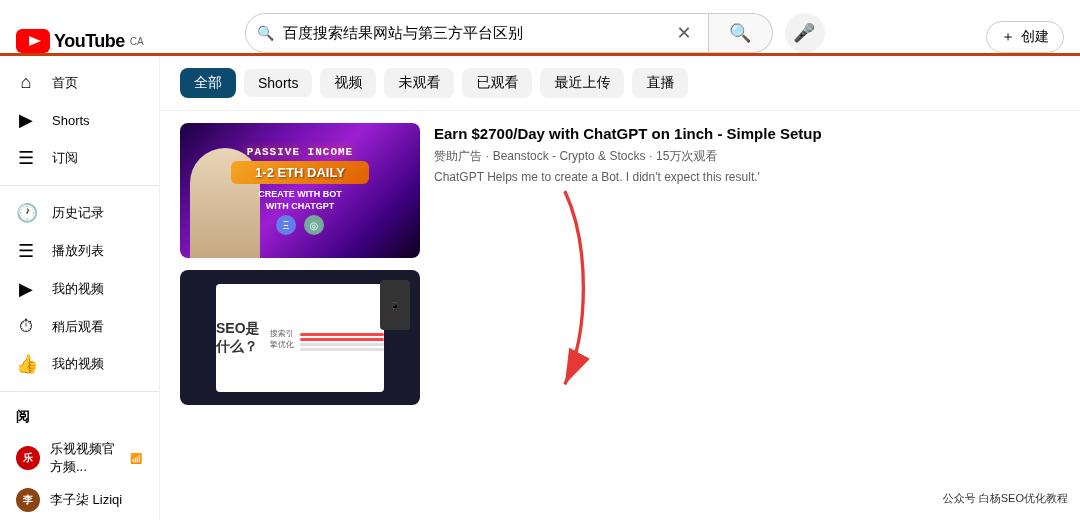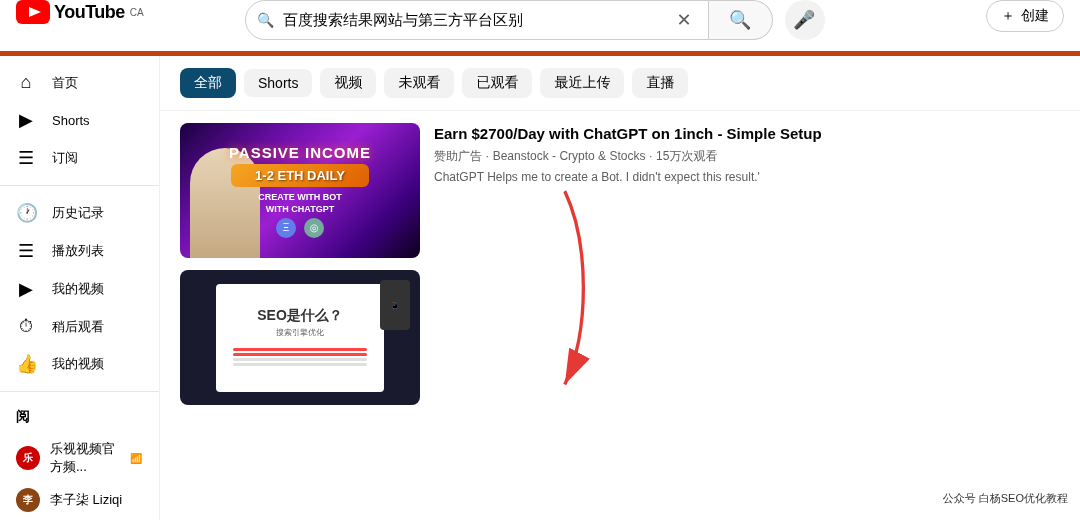--- a/index.html
+++ b/index.html
@@ -1,24 +1,24 @@
 <!DOCTYPE html>
 <html><head>
   <meta charset="utf-8">
   <style>
     * { box-sizing: border-box; margin: 0; padding: 0; }
     body { font-family: 'Arial', sans-serif; background: #fff; width: 1080px; height: 520px; overflow: hidden; display: flex; flex-direction: column; }
 
     
     .header {
       display: flex;
-      align-items: flex-start;
+      align-items: flex-end;
       padding: 0 16px;
       height: 56px;
-      border-bottom: 5px solid #c2410c;
+      border-bottom: 3px solid #c2410c;
       gap: 16px;
       flex-shrink: 0;
     }
     .logo-area {
       display: flex;
       align-items: center;
       gap: 4px;
       min-width: 140px;
     }
     .yt-logo {
@@ -252,26 +252,27 @@
       position: relative;
       overflow: hidden;
     }
     .thumb-passive-content {
       text-align: center;
       color: white;
       z-index: 2;
       position: relative;
     }
     .passive-title {
-      font-size: 15px;
+      font-size: 11px;
       font-weight: 800;
       text-transform: uppercase;
       letter-spacing: 1px;
       color: #fff;
       text-shadow: 0 0 10px rgba(255,100,0,0.8);
+      font-family: Liberation Mono, monospace;
     }
     .eth-badge {
       background: linear-gradient(135deg, #f5a623, #e05f00);
       border-radius: 6px;
       padding: 4px 24px;
       font-size: 13px;
       font-weight: 900;
       color: white;
       display: inline-block;
       margin: 3px 0;
@@ -312,21 +313,20 @@
       align-items: center;
       justify-content: center;
       position: relative;
     }
     .seo-screen {
       background: #fff;
       width: 70%;
       height: 80%;
       border-radius: 4px;
       display: flex;
-      flex-direction: column;
       align-items: center;
       justify-content: center;
       position: relative;
     }
     .seo-text {
       font-size: 14px;
       font-weight: bold;
       color: #333;
     }
     .seo-subtitle {

